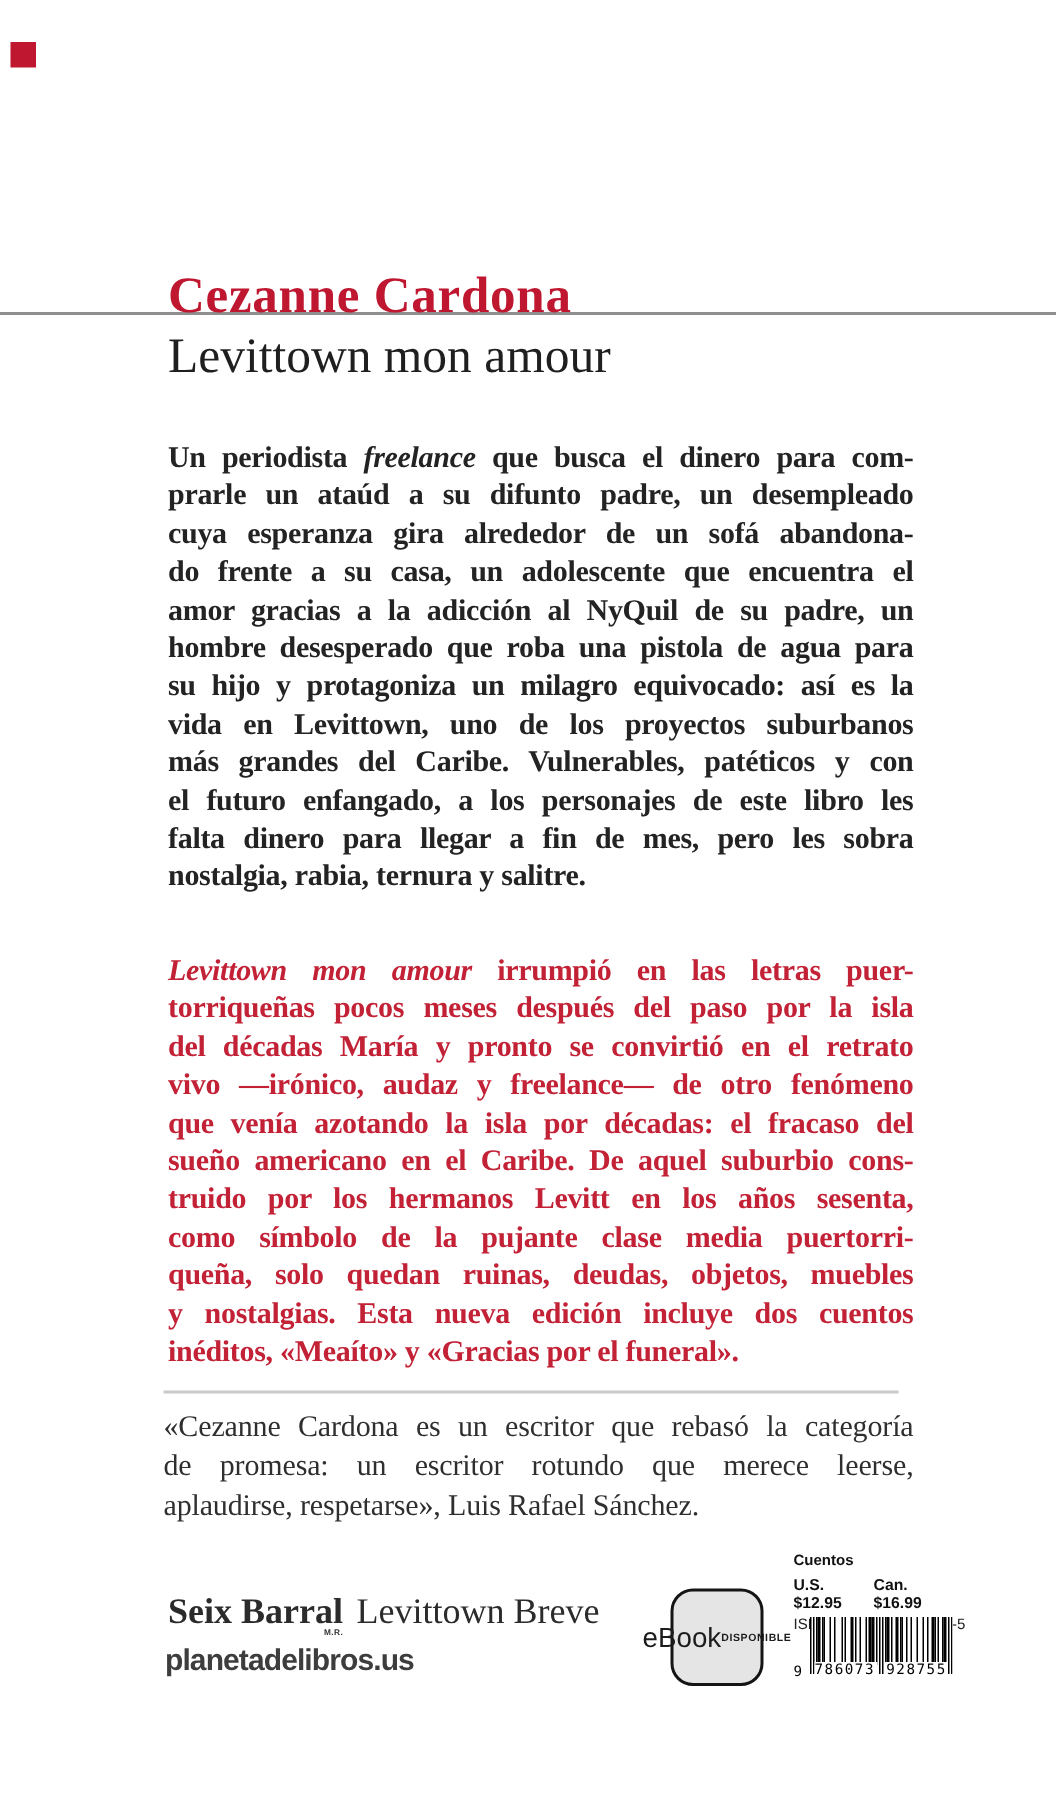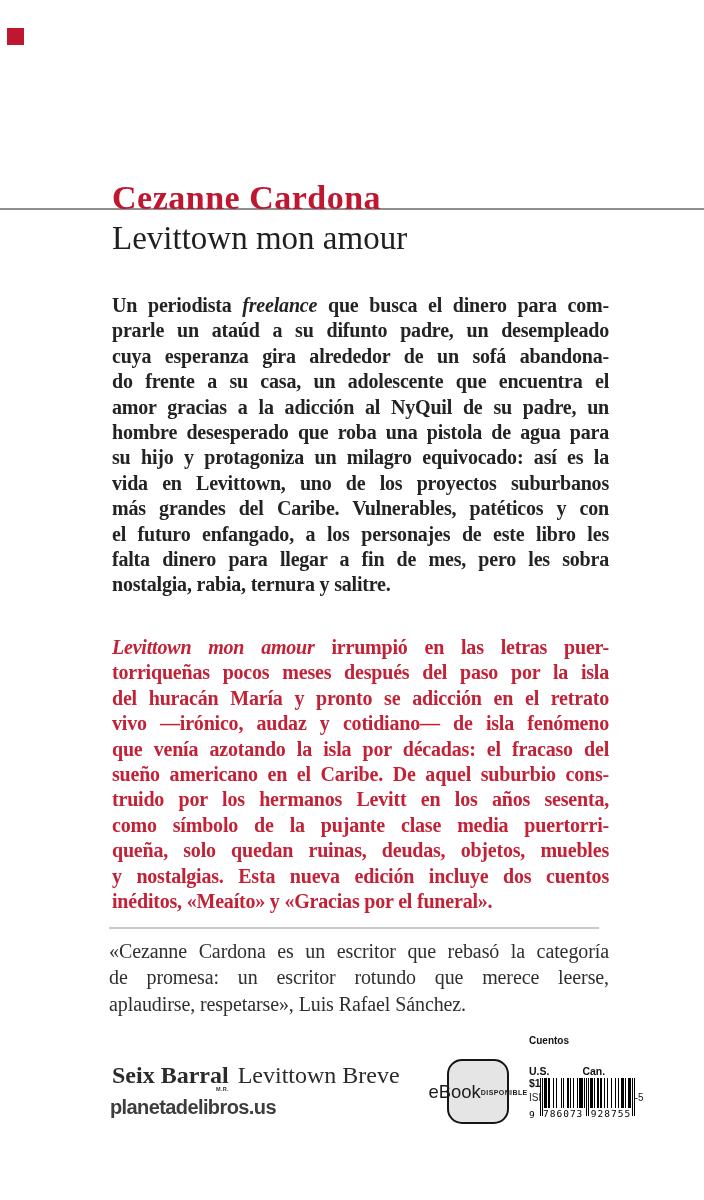--- a/index.html
+++ b/index.html
@@ -26,21 +26,21 @@
   .imprint{position:absolute;left:112px;top:1062px;height:34px;color:#2b2b2b;
         font-size:24px;white-space:nowrap;}
   .imprint .pub{font-weight:700;}
   .imprint .mr{position:absolute;left:104px;top:24px;font-size:5.5px;font-weight:700;
         font-family:"Liberation Sans",sans-serif;color:#333;letter-spacing:.3px;}
   .imprint .coll{font-weight:400;margin-left:9px;}
   .site{position:absolute;left:110px;top:1096px;font-family:"Liberation Sans",sans-serif;
         font-weight:700;font-size:20px;letter-spacing:-.6px;color:#3d3d3d;}
   .info{position:absolute;left:529px;top:1035px;width:109px;
         font-family:"Liberation Sans",sans-serif;color:#111;}
-  .genre{font-size:10px;font-weight:700;margin-bottom:19px;}
+  .genre{font-size:10px;font-weight:700;margin-bottom:5px;}
   .prices{display:flex;justify-content:space-between;font-size:10.5px;font-weight:700;
         margin-bottom:3px;}
   .isbn{font-size:10px;font-weight:400;color:#222;white-space:nowrap;}
   .ebook-badge{position:absolute;left:447px;top:1059px;width:62px;height:65px;
         border:2.5px solid #151515;border-radius:15px;box-sizing:border-box;background:#e5e5e5;
         display:flex;flex-direction:row;align-items:center;justify-content:center;
         font-family:"Liberation Sans",sans-serif;color:#1c1c1c;}
   .ebook-word{font-size:18.5px;font-weight:400;line-height:19px;}
   .ebook-sub{font-size:7px;font-weight:700;letter-spacing:.4px;margin-top:2px;}
   .barcode{position:absolute;left:540px;top:1078px;width:95px;height:46px;background:#fff;}
@@ -73,22 +73,22 @@
     <div class="jline">vida en Levittown, uno de los proyectos suburbanos</div>
     <div class="jline">más grandes del Caribe. Vulnerables, patéticos y con</div>
     <div class="jline">el futuro enfangado, a los personajes de este libro les</div>
     <div class="jline">falta dinero para llegar a fin de mes, pero les sobra</div>
     <div class="jline lastline">nostalgia, rabia, ternura y salitre.</div>
   </div>
 
   <div class="para p2">
     <div class="jline"><i>Levittown mon amour</i><span> irrumpió en las letras puer-</span></div>
     <div class="jline">torriqueñas pocos meses después del paso por la isla</div>
-    <div class="jline">del huracán María y pronto se adicción en el retrato</div>
-    <div class="jline">vivo —irónico, audaz y cotidiano— de isla fenómeno</div>
+    <div class="jline">del décadas María y pronto se convirtió en el retrato</div>
+    <div class="jline">vivo —irónico, audaz y freelance— de otro fenómeno</div>
     <div class="jline">que venía azotando la isla por décadas: el fracaso del</div>
     <div class="jline">sueño americano en el Caribe. De aquel suburbio cons-</div>
     <div class="jline">truido por los hermanos Levitt en los años sesenta,</div>
     <div class="jline">como símbolo de la pujante clase media puertorri-</div>
     <div class="jline">queña, solo quedan ruinas, deudas, objetos, muebles</div>
     <div class="jline">y nostalgias. Esta nueva edición incluye dos cuentos</div>
     <div class="jline lastline">inéditos, «Meaíto» y «Gracias por el funeral».</div>
   </div>
 
   <div class="mid-rule"></div>

